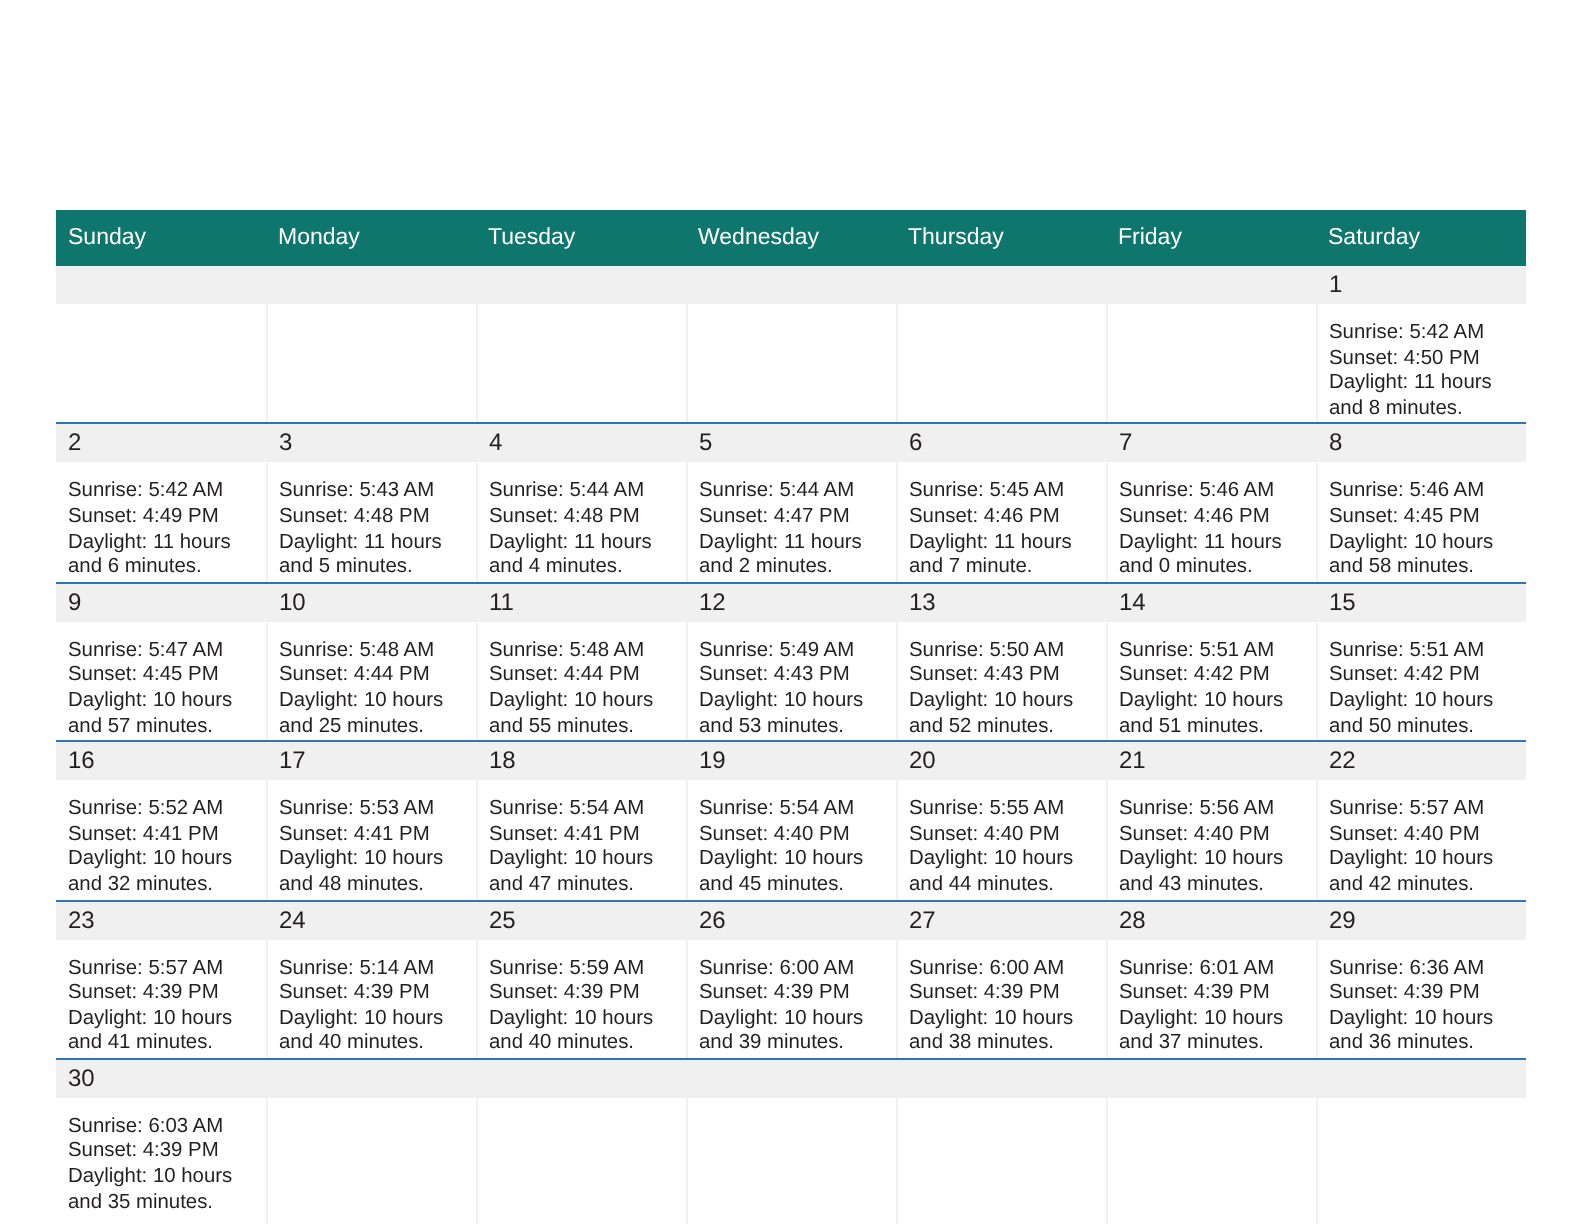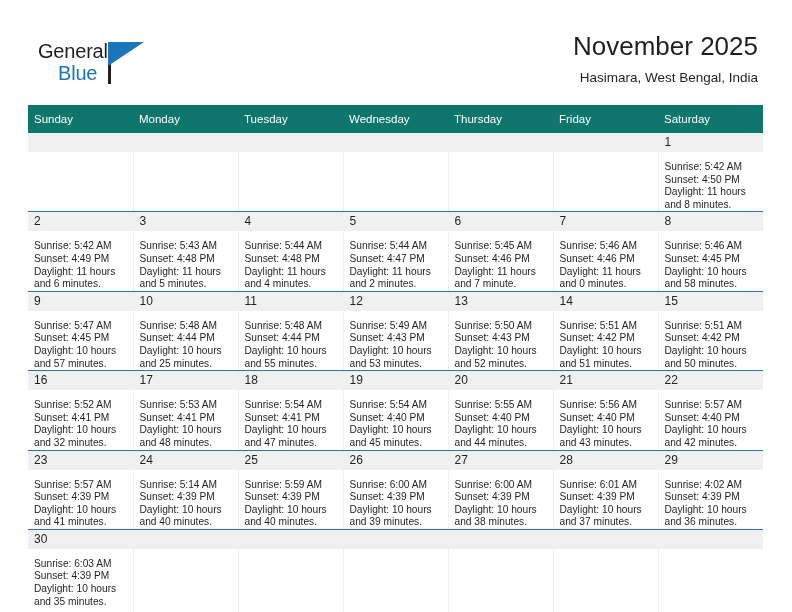--- a/index.html
+++ b/index.html
@@ -155,35 +155,20 @@
   }
   .details div {
     white-space: nowrap;
   }
 </style>
 </head>
 <body>
 
 <div class="page">
 
-  <div class="header">
-
-    <div class="brand">
-      <span class="brand-general">General</span>
-      <span class="brand-bar"></span>
-      <span class="brand-triangle"></span>
-      <span class="brand-blue">Blue</span>
-    </div>
-
-    <div class="title-block">
-      <div class="cal-title">November 2025</div>
-      <div class="cal-sub">Hasimara, West Bengal, India</div>
-    </div>
-
-  </div>
 
   <table class="calendar">
     <thead>
       <tr>
         <th>Sunday</th>
         <th>Monday</th>
         <th>Tuesday</th>
         <th>Wednesday</th>
         <th>Thursday</th>
         <th>Friday</th>
@@ -535,21 +520,21 @@
                 <div>Sunset: 4:39 PM</div>
                 <div>Daylight: 10 hours</div>
                 <div>and 37 minutes.</div>
               </div>
             </div>
           </td>
           <td>
             <div class="cell-inner">
               <span class="daynum">29</span>
               <div class="details">
-                <div>Sunrise: 4:02 AM</div>
+                <div>Sunrise: 6:36 AM</div>
                 <div>Sunset: 4:39 PM</div>
                 <div>Daylight: 10 hours</div>
                 <div>and 36 minutes.</div>
               </div>
             </div>
           </td>
         </tr>
         <tr>
           <td>
             <div class="cell-inner">

